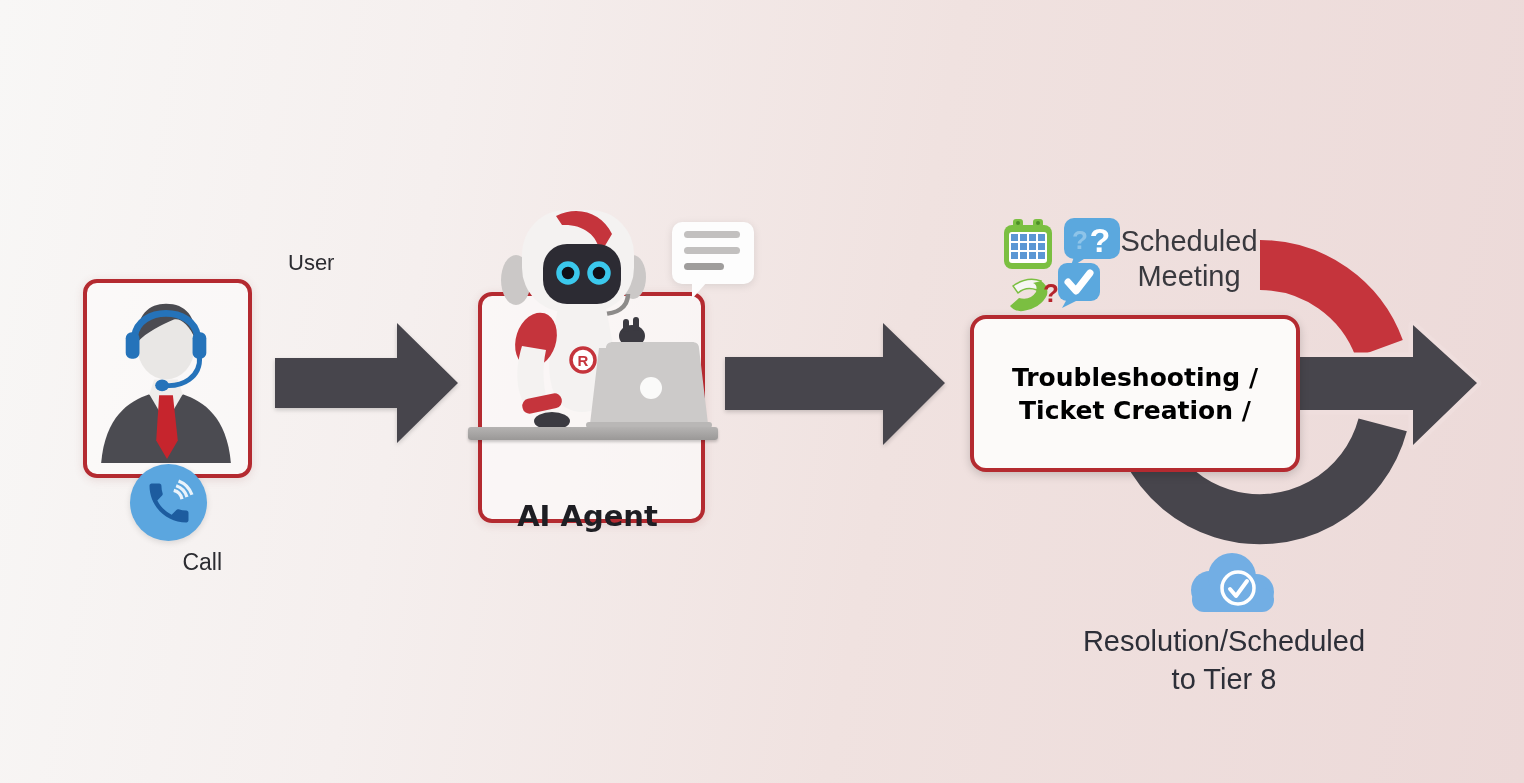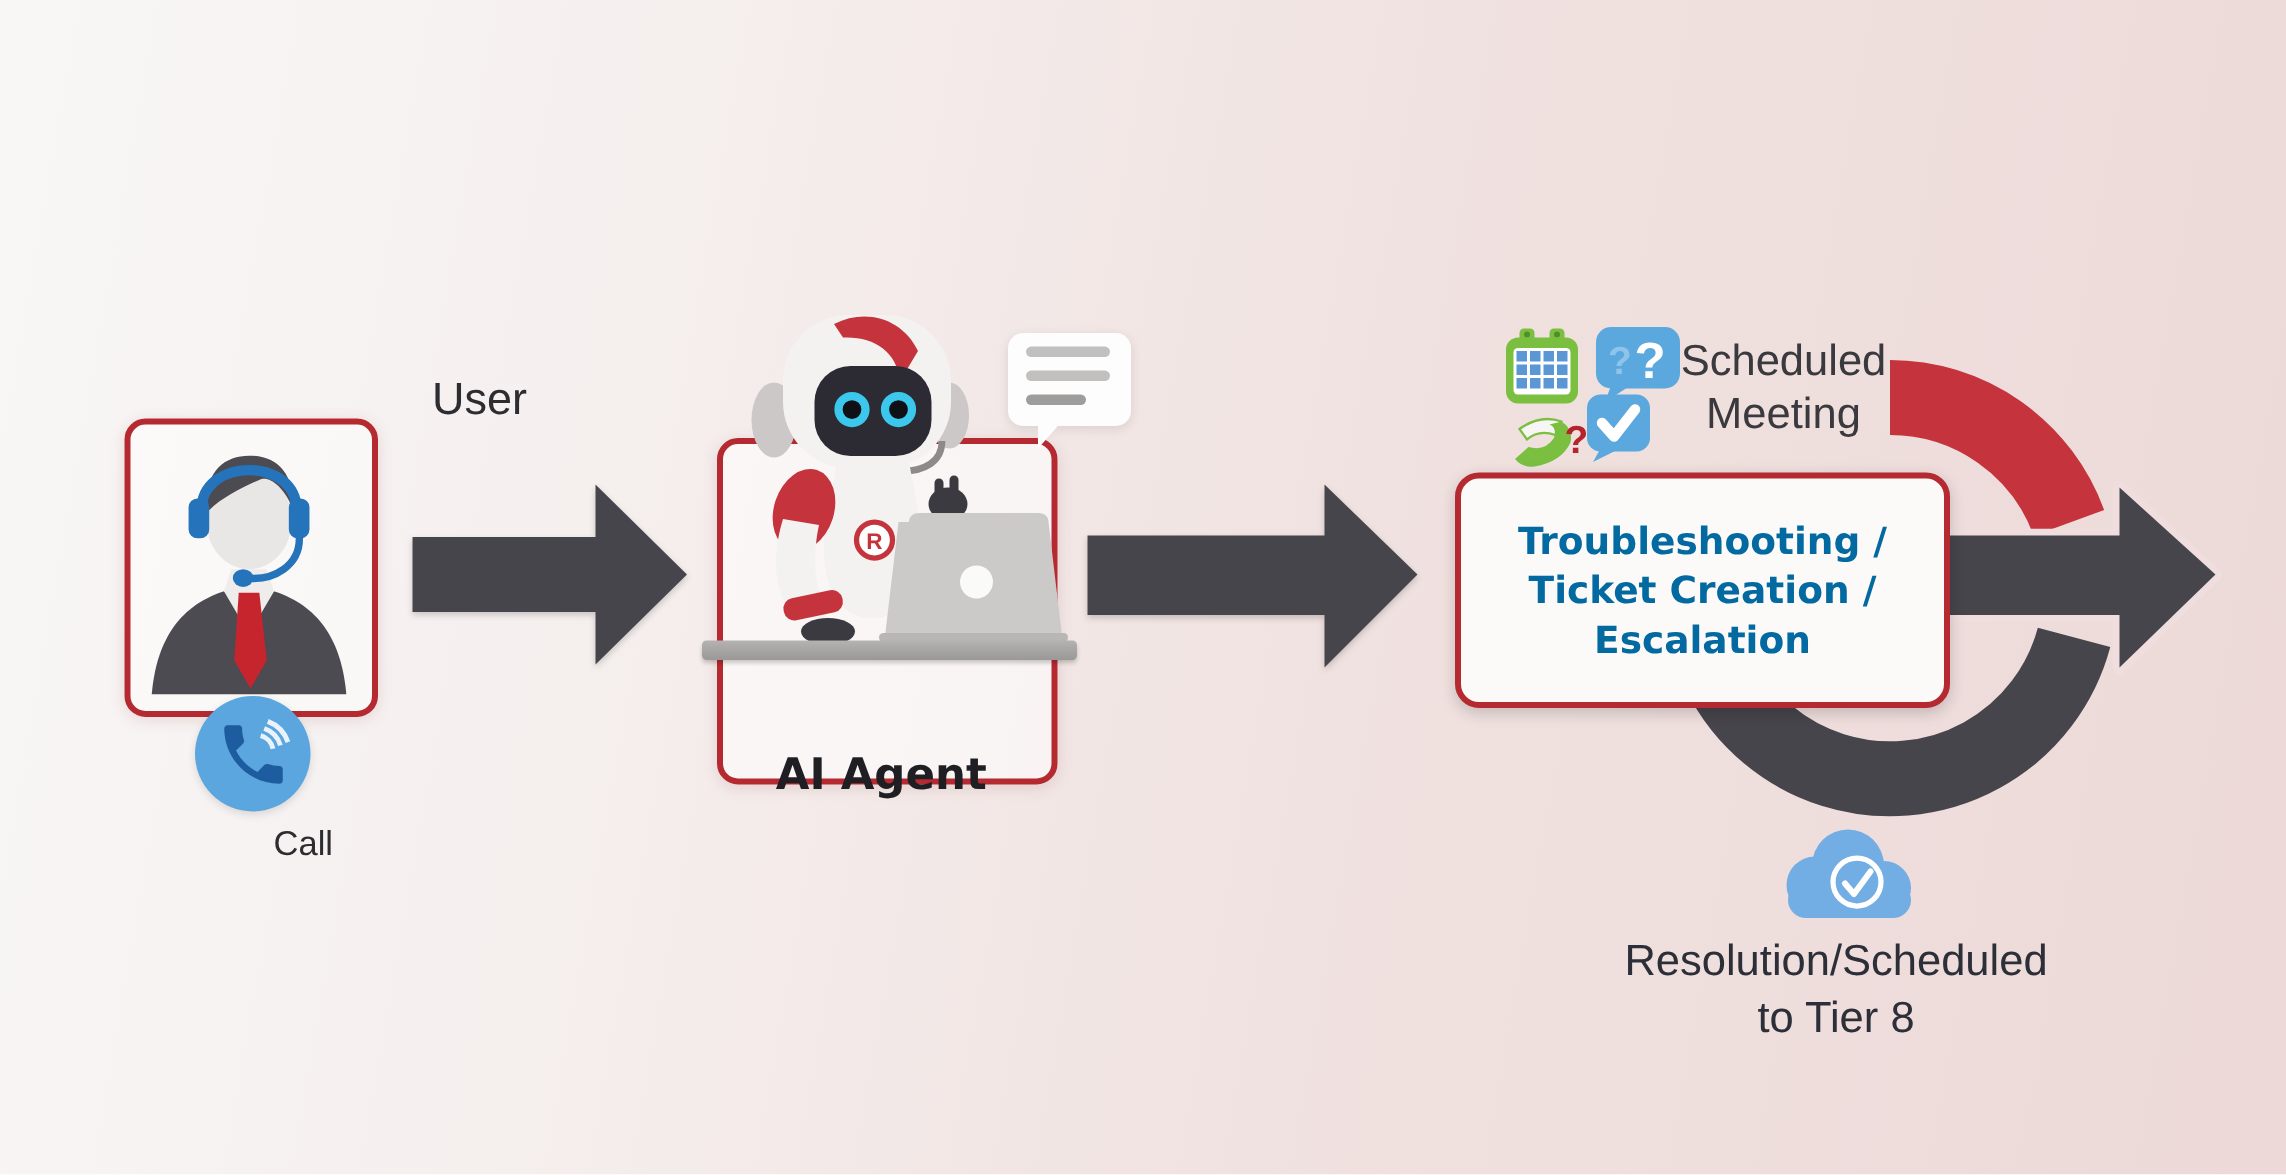--- a/index.html
+++ b/index.html
@@ -35,21 +35,21 @@
     display:flex;align-items:center;justify-content:center;
     box-shadow:0 2px 6px rgba(0,0,0,0.12);
   }
   .ts-box{
     background:#fcfaf9;border:4px solid #b42a30;border-radius:16px;
     box-shadow:0 3px 10px rgba(0,0,0,0.18);
     display:flex;align-items:center;justify-content:center;text-align:center;
   }
   .ts-text{
     font-family:"DejaVu Sans",sans-serif;font-weight:bold;
-    font-size:25px;line-height:33px;color:#0369a1;
+    font-size:25px;line-height:33px;color:#000000;
   }
   .big-label{
     font-family:"DejaVu Sans",sans-serif;font-weight:bold;
     font-size:29px;color:#1e1e23;text-align:center;
   }
   .soft-label{font-size:29px;color:#39393e;line-height:35px;}
   .res-label{font-size:29px;color:#2d2f38;line-height:38px;text-align:center;}
 </style>
 </head>
 <body>
@@ -64,21 +64,21 @@
       <ellipse cx="74" cy="57" rx="29" ry="33" fill="#e9e7e5"></ellipse>
       <path d="M45,52 C43,24 57,13 74,13 C94,13 105,26 104,50 C98,34 88,27 82,29 C70,34 54,42 45,52 Z" fill="#4b4b51"></path>
       <path d="M42,46 C46,15 102,15 106,46" stroke="#2573ba" stroke-width="7" fill="none"></path>
       <rect x="33" y="42" width="14" height="27" rx="6" fill="#2573ba"></rect>
       <rect x="101" y="42" width="14" height="27" rx="6" fill="#2573ba"></rect>
       <path d="M108,66 C110,88 90,98 72,96" stroke="#2573ba" stroke-width="5" fill="none"></path>
       <ellipse cx="70" cy="96" rx="7" ry="6" fill="#2573ba"></ellipse>
     </svg>
   </div>
 
-  <div class="abs lbl" style="left:288px;top:250px;font-size:30px;">User</div>
+  <div class="abs lbl" style="left:288px;top:250px;font-size:22px;">User</div>
 
   <div class="abs call-circle" style="left:130px;top:464px;">
     <svg width="52" height="52" viewBox="0 0 24 24">
       <path d="M6.62,10.79c1.44,2.83 3.76,5.14 6.59,6.59l2.2-2.2c0.27-0.27 0.67-0.36 1.02-0.24 1.12,0.37 2.33,0.57 3.57,0.57 0.55,0 1,0.45 1,1V20c0,0.55-0.45,1-1,1 -9.39,0-17-7.61-17-17 0-0.55,0.45-1,1-1h3.5c0.55,0 1,0.45 1,1 0,1.25 0.2,2.45 0.57,3.57 0.11,0.35 0.03,0.74-0.25,1.02L6.62,10.79z" fill="#1d5c9f"></path>
       <path d="M14.2,6.2 A5.2,5.2 0 0 1 18.0,10.2" stroke="#eaf3fb" stroke-width="1.5" fill="none"></path>
       <path d="M15.3,4.0 A7.8,7.8 0 0 1 20.3,9.2" stroke="#eaf3fb" stroke-width="1.5" fill="none"></path>
       <path d="M16.4,1.8 A10.4,10.4 0 0 1 22.6,8.2" stroke="#eaf3fb" stroke-width="1.5" fill="none"></path>
     </svg>
   </div>
 
@@ -185,21 +185,20 @@
   </svg>
 
   <svg class="abs" style="left:1280px;top:315px;z-index:2;" width="210" height="135" viewBox="0 0 210 135">
     <polygon points="10,42 133,42 133,10 197,68 133,130 133,95 10,95" fill="#47454c" stroke="#efdedd" stroke-width="9" style="paint-order:stroke;" stroke-linejoin="round"></polygon>
   </svg>
 
   <div class="abs ts-box" style="left:970px;top:315px;width:322px;height:149px;z-index:3;">
     <div class="ts-text">
       <div>Troubleshooting /</div>
       <div>Ticket Creation /</div>
-      <div>Escalation</div>
     </div>
   </div>
 
   <svg class="abs" style="left:1182px;top:550px;" width="102" height="66" viewBox="0 0 102 66">
     <g fill="#72aee4">
       <circle cx="28" cy="40" r="19"></circle>
       <circle cx="50" cy="27" r="24"></circle>
       <circle cx="74" cy="42" r="18"></circle>
       <rect x="10" y="38" width="82" height="24" rx="12"></rect>
     </g>

